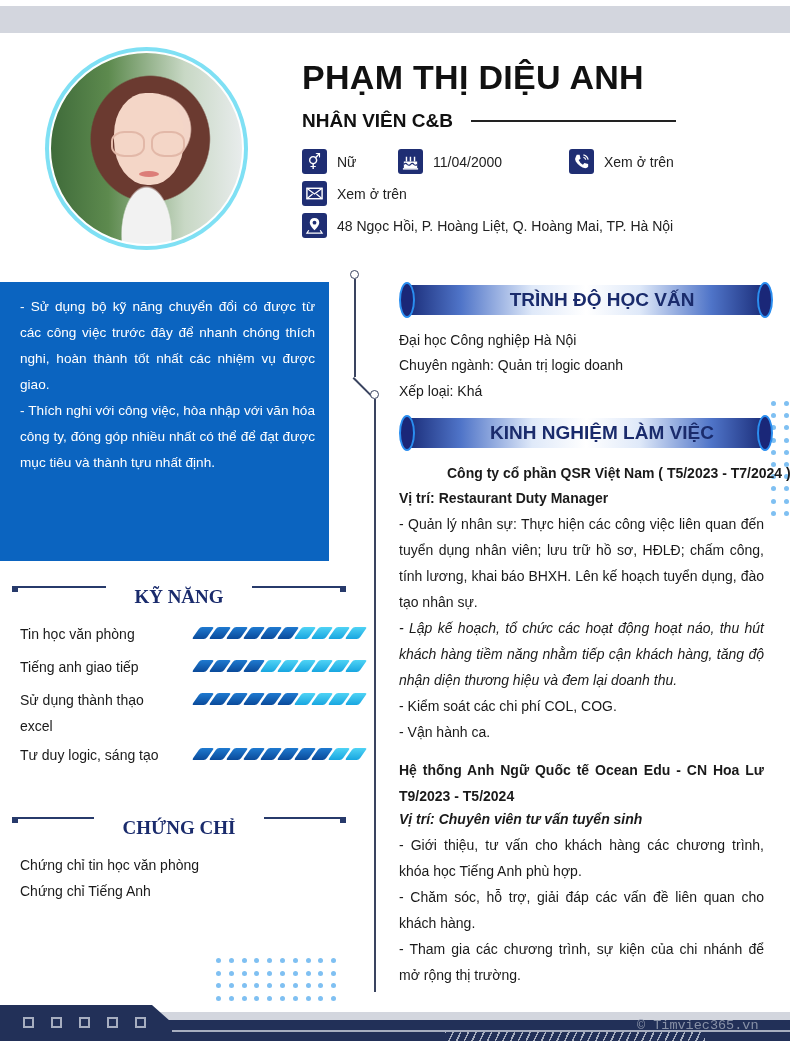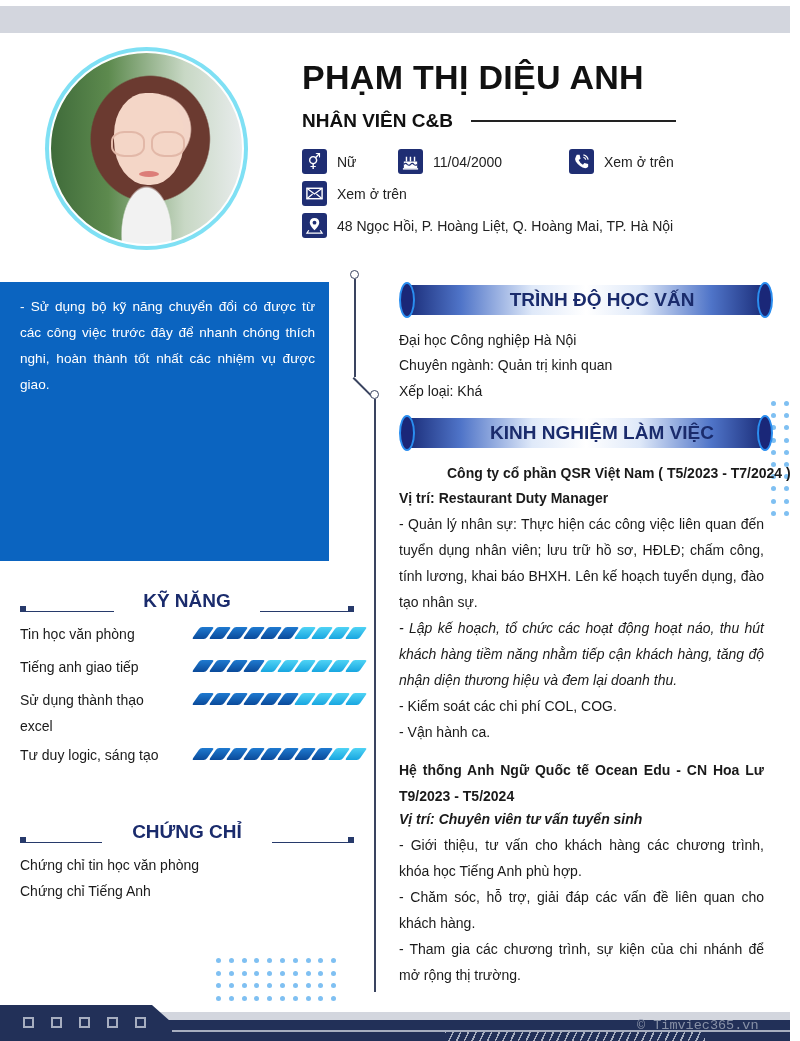--- a/index.html
+++ b/index.html
@@ -29,21 +29,21 @@
   .contact { position: absolute; display: flex; align-items: center; font-size: 14px; color: #222222; }
   .contact .ic { width: 25px; height: 25px; background: #1f2e73; border-radius: 3px; margin-right: 10px;
     display: flex; align-items: center; justify-content: center; color: #ffffff; font-size: 15px; line-height: 1; }
   .contact .ic svg { width: 19px; height: 19px; }
 
   
   .summary { position: absolute; left: 0; top: 282px; width: 329px; height: 279px; background: #0b64c0; padding: 12px 14px 0 20px; }
   .summary p { color: #ffffff; font-size: 13.6px; line-height: 26px; text-align: justify; }
 
   
-  .left-title { position: absolute; left: 20px; width: 334px; height: 26px; display: flex; align-items: flex-end; }
+  .left-title { position: absolute; left: 12px; width: 334px; height: 26px; display: flex; align-items: flex-start; font-family: Liberation Serif, serif; }
   .left-title .sq { width: 6px; height: 6px; background: #273a6b; }
   .left-title .ln { height: 1.5px; background: #273a6b; }
   .left-title .tx { font-size: 19px; font-weight: bold; color: #1a2b6c; text-align: center; }
 
   .skill-row { position: absolute; left: 20px; width: 330px; }
   .skill-label { position: absolute; left: 0; top: 0; width: 140px; font-size: 14px; line-height: 26px; color: #1a1a1a; }
   .skill-bars { position: absolute; left: 176px; top: 6px; display: flex; gap: 3.5px; }
   .skill-bars .bar { width: 13.5px; height: 12px; transform: skewX(-35deg); border-radius: 2px; }
   .bar.on { background: linear-gradient(180deg, #1f7ad0 0%, #0a4a9a 100%); }
   .bar.off { background: linear-gradient(180deg, #4fd3f5 0%, #18a6e0 100%); }
@@ -140,20 +140,21 @@
         <path d="M10 2 q5 0 5 5 q0 3 -5 8 q-5 -5 -5 -8 q0 -5 5 -5 z" fill="#fff"></path>
         <circle cx="10" cy="7" r="2" fill="#1f2e73"></circle>
         <path d="M4 15 l-2 3 l16 0 l-2 -3" stroke="#fff" stroke-width="1.3" fill="none"></path>
       </svg>
   </span>
   <span>48 Ngọc Hồi, P. Hoàng Liệt, Q. Hoàng Mai, TP. Hà Nội</span>
 </div>
 
 <div class="summary">
   <p>- Sử dụng bộ kỹ năng chuyển đổi có được từ các công việc trước đây để nhanh chóng thích nghi, hoàn thành tốt nhất các nhiệm vụ được giao.</p>
+  <p>- Thích nghi với công việc, hòa nhập với văn hóa công ty, đóng góp nhiều nhất có thể để đạt được mục tiêu và thành tựu nhất định.</p>
 </div>
 
 <div class="left-title" style="top:586px;">
   <span class="sq"></span>
   <span class="ln" style="width:88px;"></span>
   <span class="tx" style="width:146px;">KỸ NĂNG</span>
   <span class="ln" style="width:88px;"></span>
   <span class="sq"></span>
 </div>
 
@@ -299,21 +300,21 @@
 <div class="tl-node" style="left:370px; top:390px;"></div>
 <div class="tl" style="left:374px; top:399px; width:1.5px; height:593px;"></div>
 
 <div class="banner" style="top:282px;">
   <div class="body"></div>
   <div class="cap l"></div>
   <div class="cap r"></div>
   <div class="tx">TRÌNH ĐỘ HỌC VẤN</div>
 </div>
 <div class="rtext" style="top:327px;">Đại học Công nghiệp Hà Nội</div>
-<div class="rtext" style="top:352px;">Chuyên ngành: Quản trị kinh quan</div>
+<div class="rtext" style="top:352px;">Chuyên ngành: Quản trị logic doanh</div>
 <div class="rtext" style="top:378px;">Xếp loại: Khá</div>
 
 <div class="banner" style="top:415px;padding-left:40px;">
   <div class="body"></div>
   <div class="cap l"></div>
   <div class="cap r"></div>
   <div class="tx">KINH NGHIỆM LÀM VIỆC</div>
 </div>
 
 <div class="rtext b" style="top:460px;margin-left:48px;">Công ty cổ phần QSR Việt Nam ( T5/2023 - T7/2024 )</div>

